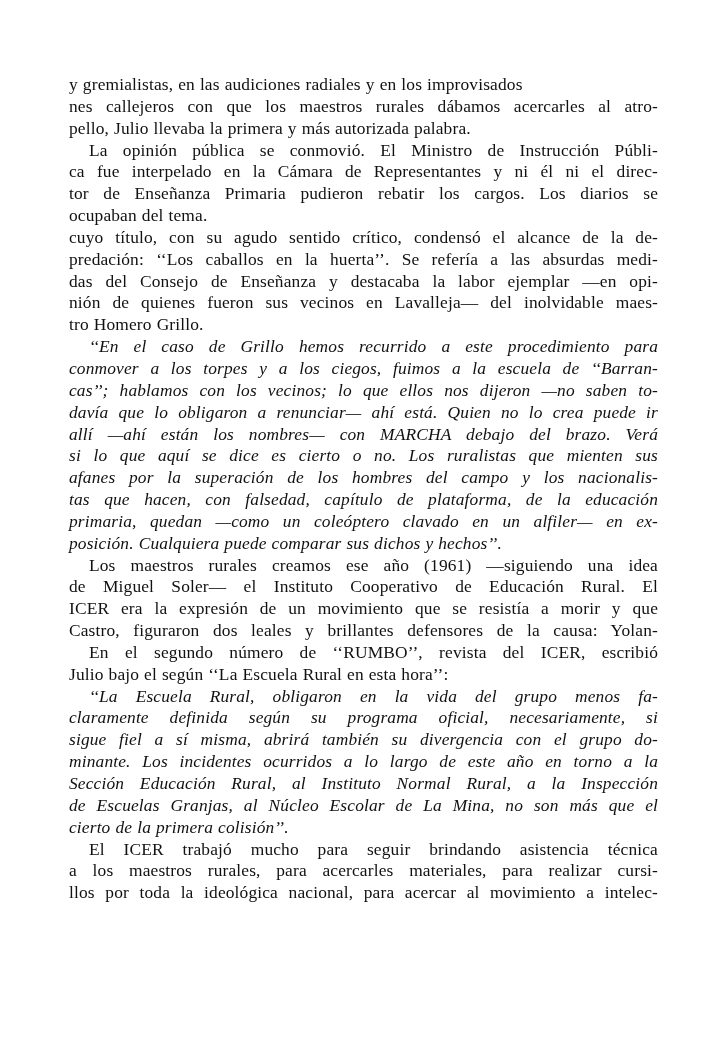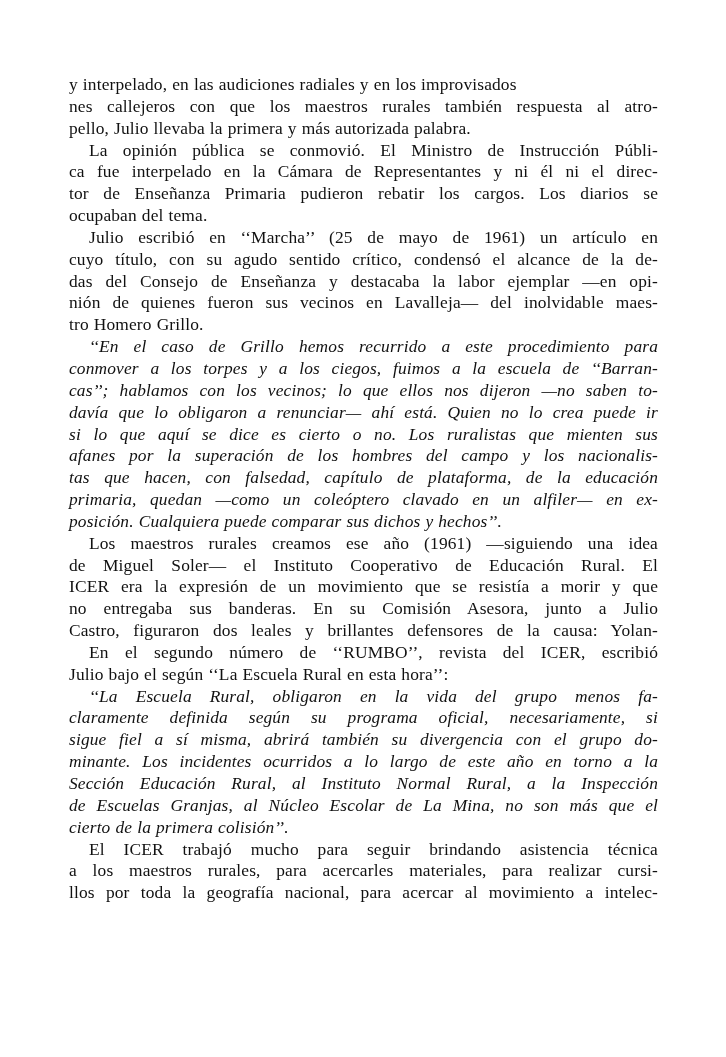--- a/index.html
+++ b/index.html
@@ -27,51 +27,51 @@
     overflow: visible;
   }
   .line.last { text-align-last: left; }
   .line.indent { padding-left: 20px; }
   .italic { font-style: italic; }
 </style>
 </head>
 <body>
 
 <div class="page" id="page">
-    <span class="line last">y interpelado, en las audiciones radiales y en los improvisados</span>
-    <span class="line">nes callejeros con que los maestros rurales también respuesta al atro-</span>
+    <span class="line last">y gremialistas, en las audiciones radiales y en los improvisados</span>
+    <span class="line">nes callejeros con que los maestros rurales dábamos acercarles al atro-</span>
     <span class="line last">pello, Julio llevaba la primera y más autorizada palabra.</span>
     <span class="line indent">La opinión pública se conmovió. El Ministro de Instrucción Públi-</span>
     <span class="line">ca fue interpelado en la Cámara de Representantes y ni él ni el direc-</span>
     <span class="line">tor de Enseñanza Primaria pudieron rebatir los cargos. Los diarios se</span>
     <span class="line last">ocupaban del tema.</span>
-    <span class="line indent">Julio escribió en ‘‘Marcha’’ (25 de mayo de 1961) un artículo en</span>
     <span class="line">cuyo título, con su agudo sentido crítico, condensó el alcance de la de-</span>
+    <span class="line">predación: ‘‘Los caballos en la huerta’’. Se refería a las absurdas medi-</span>
     <span class="line">das del Consejo de Enseñanza y destacaba la labor ejemplar —en opi-</span>
     <span class="line">nión de quienes fueron sus vecinos en Lavalleja— del inolvidable maes-</span>
     <span class="line last">tro Homero Grillo.</span>
     <span class="line indent italic">‘‘En el caso de Grillo hemos recurrido a este procedimiento para</span>
     <span class="line italic">conmover a los torpes y a los ciegos, fuimos a la escuela de ‘‘Barran-</span>
     <span class="line italic">cas’’; hablamos con los vecinos; lo que ellos nos dijeron —no saben to-</span>
     <span class="line italic">davía que lo obligaron a renunciar— ahí está. Quien no lo crea puede ir</span>
+    <span class="line italic">allí —ahí están los nombres— con MARCHA debajo del brazo. Verá</span>
     <span class="line italic">si lo que aquí se dice es cierto o no. Los ruralistas que mienten sus</span>
     <span class="line italic">afanes por la superación de los hombres del campo y los nacionalis-</span>
     <span class="line italic">tas que hacen, con falsedad, capítulo de plataforma, de la educación</span>
     <span class="line italic">primaria, quedan —como un coleóptero clavado en un alfiler— en ex-</span>
     <span class="line last italic">posición. Cualquiera puede comparar sus dichos y hechos’’.</span>
     <span class="line indent">Los maestros rurales creamos ese año (1961) —siguiendo una idea</span>
     <span class="line">de Miguel Soler— el Instituto Cooperativo de Educación Rural. El</span>
     <span class="line">ICER era la expresión de un movimiento que se resistía a morir y que</span>
-    <span class="line">no entregaba sus banderas. En su Comisión Asesora, junto a Julio</span>
     <span class="line">Castro, figuraron dos leales y brillantes defensores de la causa: Yolan-</span>
     <span class="line indent">En el segundo número de ‘‘RUMBO’’, revista del ICER, escribió</span>
     <span class="line last">Julio bajo el según ‘‘La Escuela Rural en esta hora’’:</span>
     <span class="line indent italic">‘‘La Escuela Rural, obligaron en la vida del grupo menos fa-</span>
     <span class="line italic">claramente definida según su programa oficial, necesariamente, si</span>
     <span class="line italic">sigue fiel a sí misma, abrirá también su divergencia con el grupo do-</span>
     <span class="line italic">minante. Los incidentes ocurridos a lo largo de este año en torno a la</span>
     <span class="line italic">Sección Educación Rural, al Instituto Normal Rural, a la Inspección</span>
     <span class="line italic">de Escuelas Granjas, al Núcleo Escolar de La Mina, no son más que el</span>
     <span class="line last italic">cierto de la primera colisión’’.</span>
     <span class="line indent">El ICER trabajó mucho para seguir brindando asistencia técnica</span>
     <span class="line">a los maestros rurales, para acercarles materiales, para realizar cursi-</span>
-    <span class="line">llos por toda la geografía nacional, para acercar al movimiento a intelec-</span>
+    <span class="line">llos por toda la ideológica nacional, para acercar al movimiento a intelec-</span>
   </div>
 
 </body></html>

